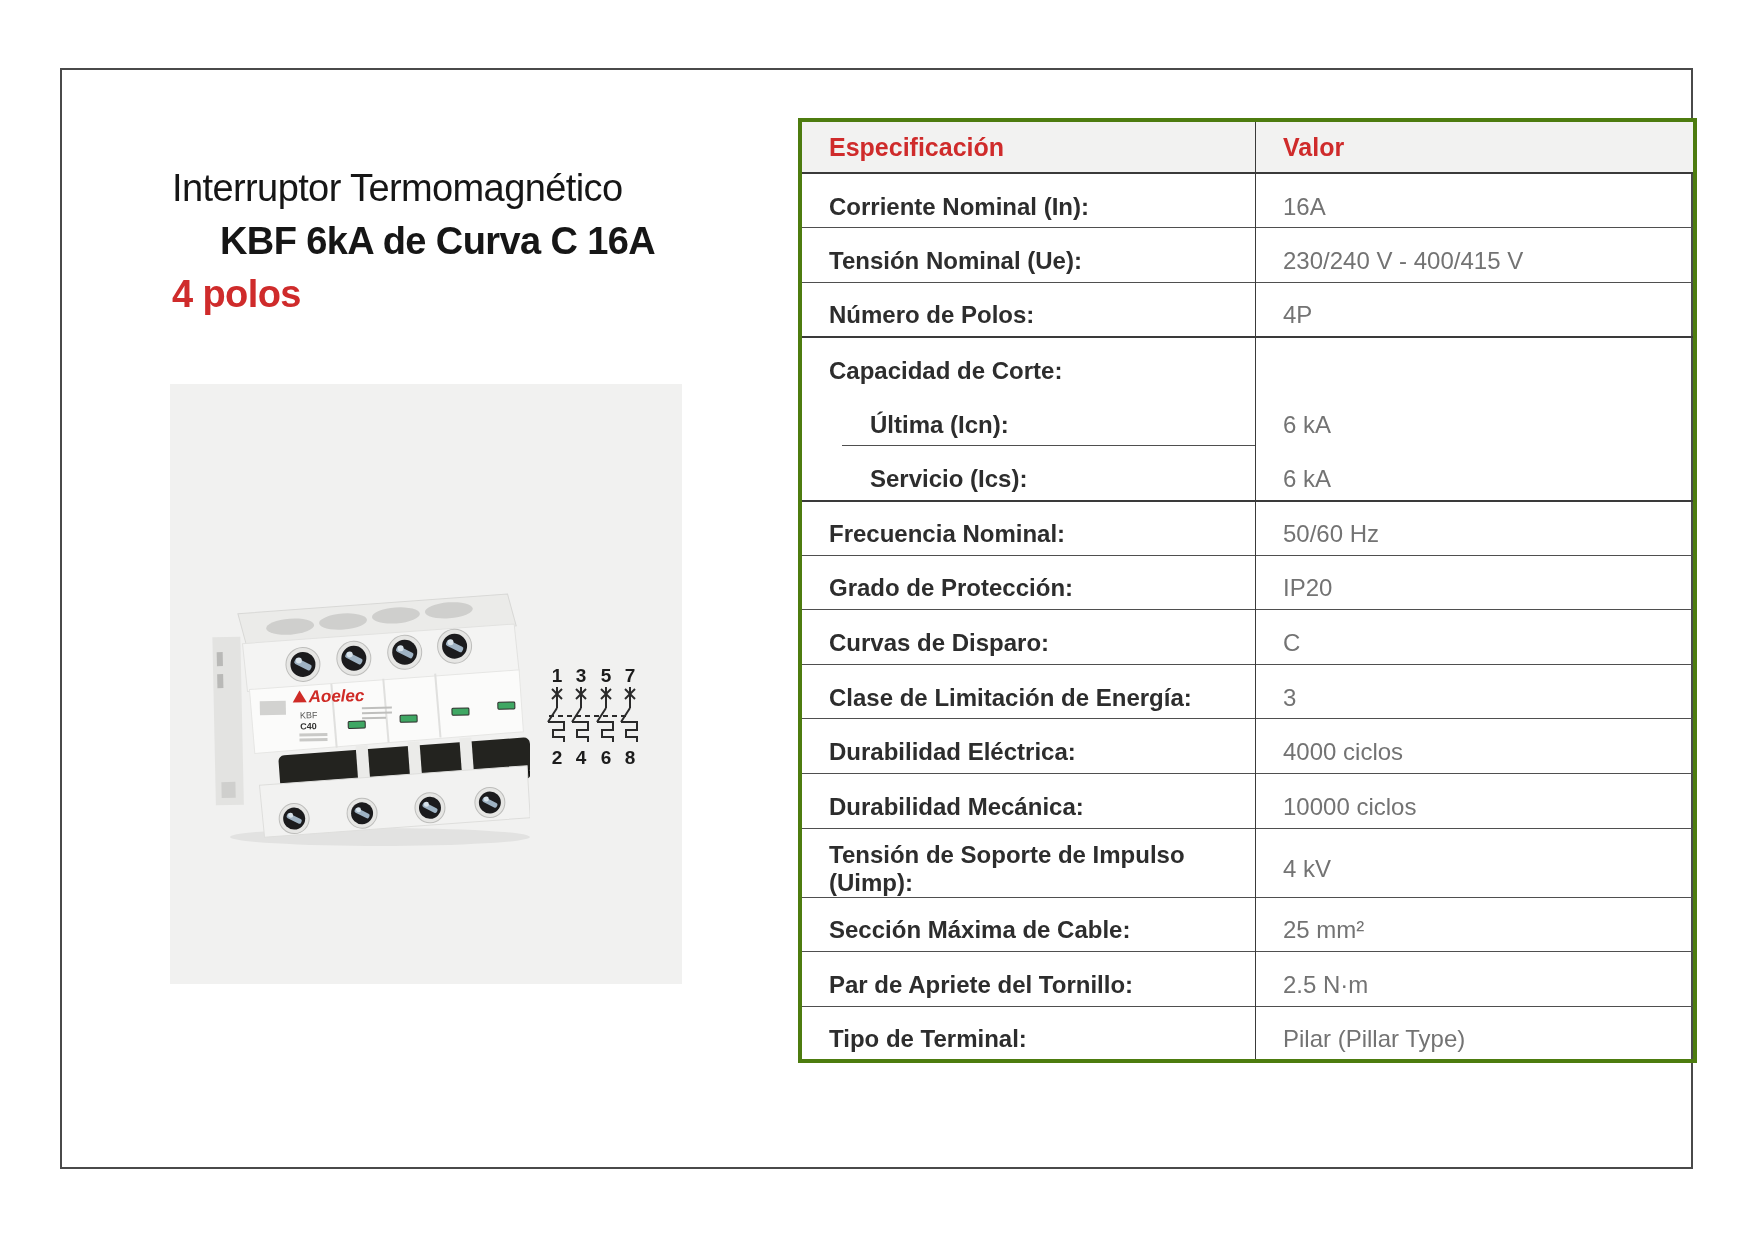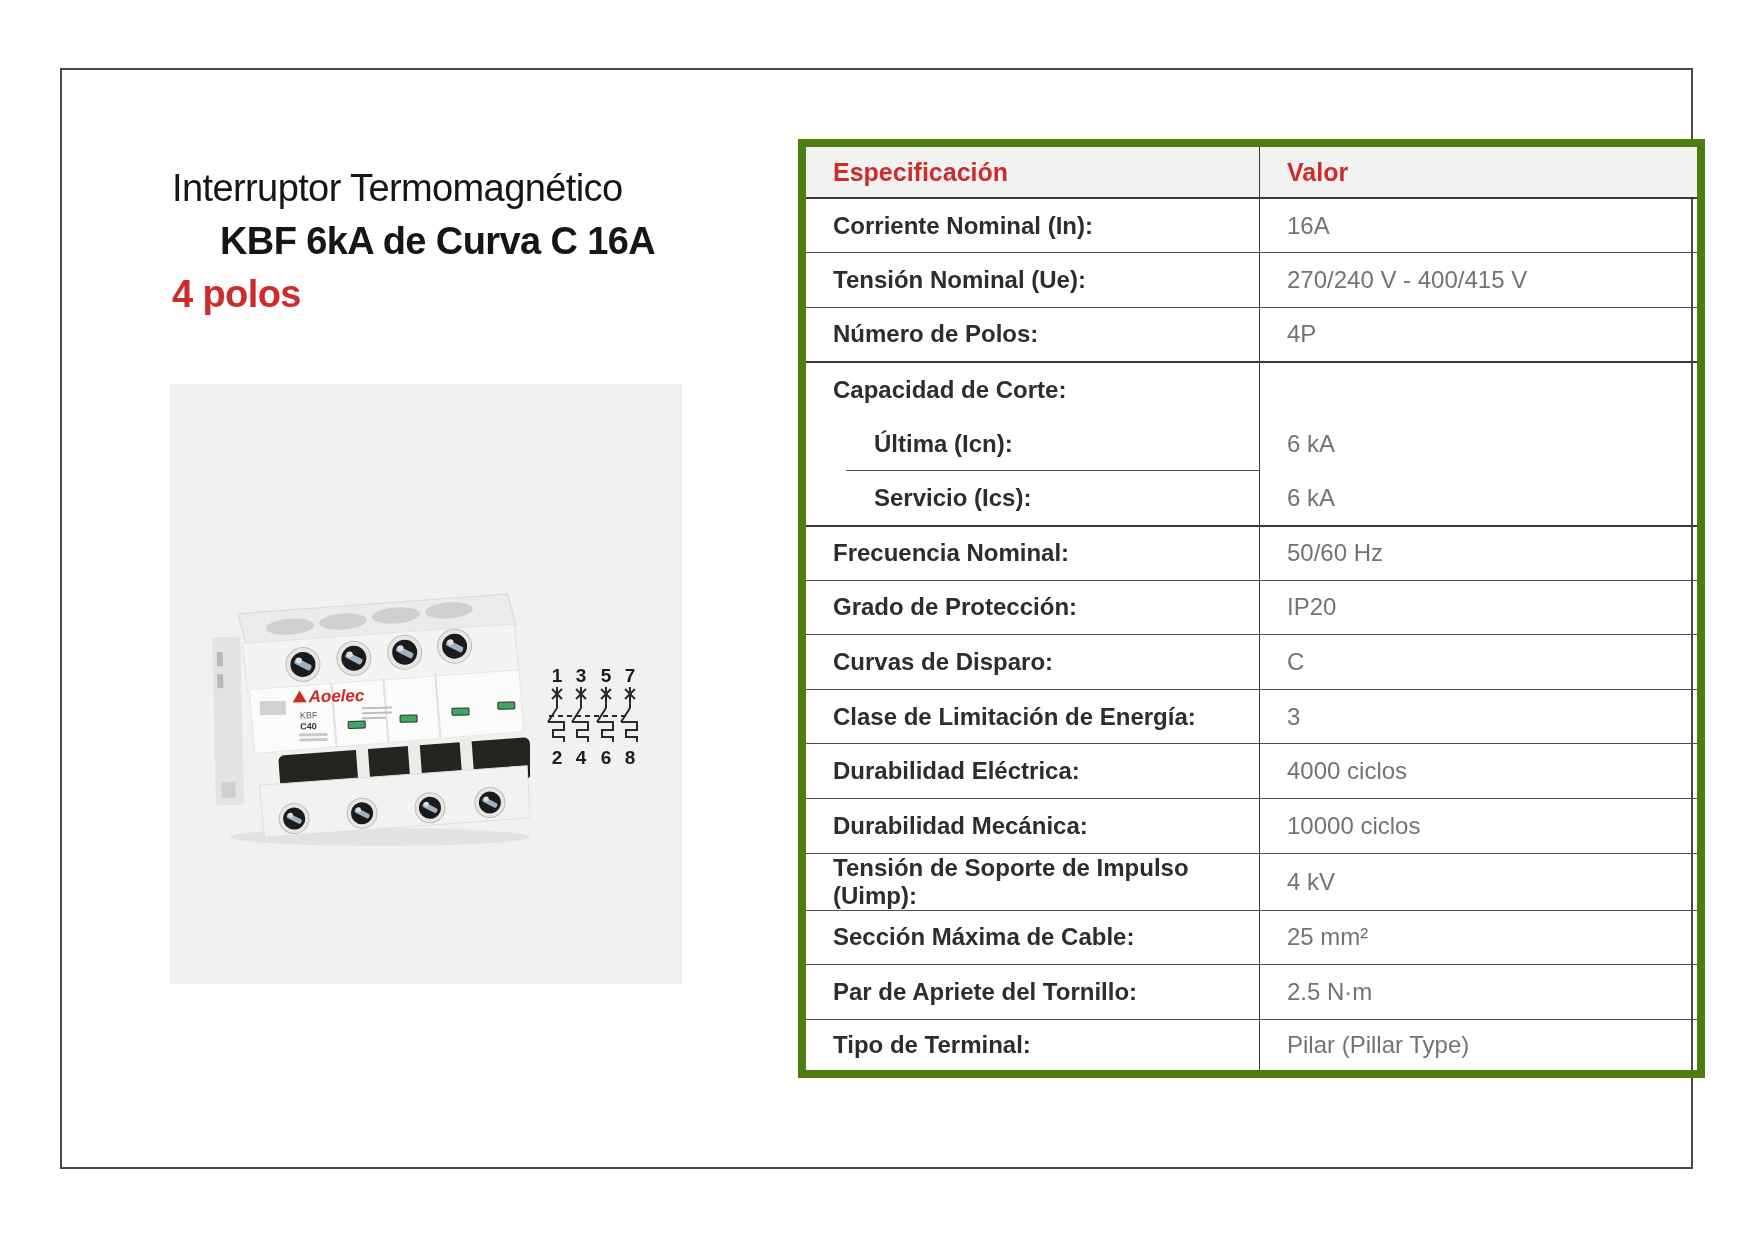--- a/index.html
+++ b/index.html
@@ -11,29 +11,29 @@
     font-size:38px;letter-spacing:-0.6px;color:#161616;}
   .title-line1{font-weight:400;}
   .title-line2{font-weight:800;margin-left:48px;}
   .title-line3{font-weight:800;color:#cf2b2b;}
   
   .product-panel{position:absolute;left:108px;top:314px;width:512px;height:600px;
     background:#f1f1f0;}
   .breaker-svg{position:absolute;left:40px;top:195px;width:320px;height:270px;}
   .diagram-svg{position:absolute;left:375px;top:280px;width:110px;height:115px;}
   
-  .spec-table{position:absolute;left:736px;top:69px;width:836px;
+  .spec-table{position:absolute;left:736px;top:48px;width:836px;
     border-collapse:collapse;table-layout:fixed;
-    border:8px solid #4d7c0f;}
+    border:4px solid #4d7c0f;}
   .spec-table th{height:50px;background:#f2f2f1;color:#cf2b2b;font-size:25px;
     font-weight:800;text-align:left;padding:0 0 0 27px;
     border-bottom:2px solid #3a3a3a;}
   .spec-table th.col-spec{width:426px;border-right:1.5px solid #3a3a3a;}
   .spec-table th.col-value{width:410px;}
-  .spec-table td{height:54.6px;padding:0 0 0 27px;font-size:24px;
+  .spec-table td{height:54.6px;padding:12px 0 0 27px;font-size:24px;
     border-top:1px solid #4f4f4f;vertical-align:middle;box-sizing:border-box;}
   .spec-table td.label{font-weight:700;color:#2d2d2d;
     border-right:1.5px solid #3a3a3a;position:relative;}
   .spec-table td.value{font-weight:400;color:#737373;}
   .spec-table tr.first td{border-top:none;}
   .spec-table tr.group-start td{border-top:2px solid #3a3a3a;}
   .spec-table tr.group-end td{border-top:2px solid #3a3a3a;}
   .spec-table tr.sub td{border-top:none;}
   .spec-table tr.sub td.label{padding-left:68px;}
   .spec-table tr.sub2 td.label::before{content:"";position:absolute;left:40px;right:0;
@@ -216,21 +216,21 @@
         <th class="col-value">Valor</th>
       </tr>
     </thead>
     <tbody>
         <tr class="first">
           <td class="label">Corriente Nominal (In):</td>
           <td class="value">16A</td>
         </tr>
         <tr class="">
           <td class="label">Tensión Nominal (Ue):</td>
-          <td class="value">270/240 V - 400/415 V</td>
+          <td class="value">230/240 V - 400/415 V</td>
         </tr>
         <tr class="">
           <td class="label">Número de Polos:</td>
           <td class="value">4P</td>
         </tr>
         <tr class="group-start">
           <td class="label">Capacidad de Corte:</td>
           <td class="value"></td>
         </tr>
         <tr class="sub">

